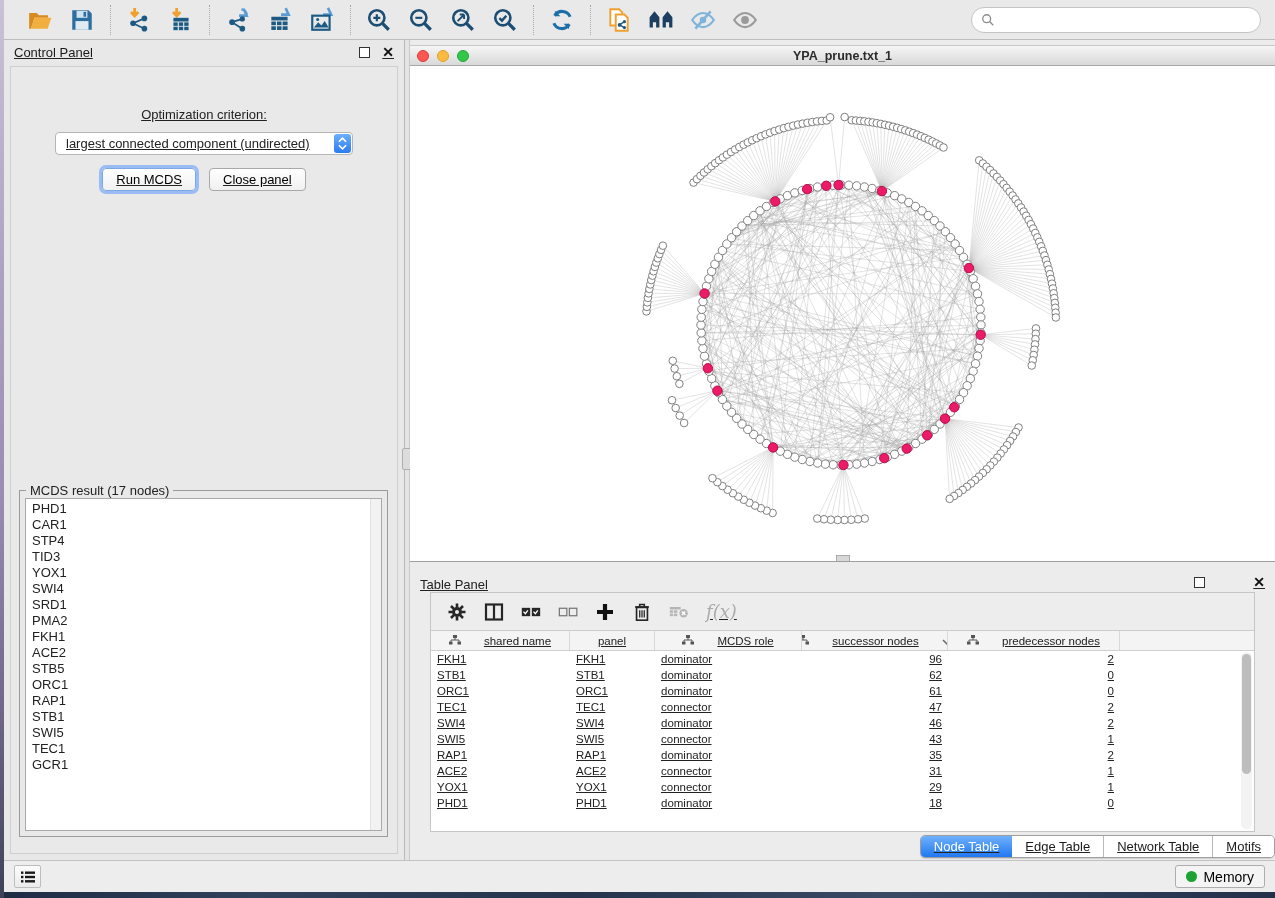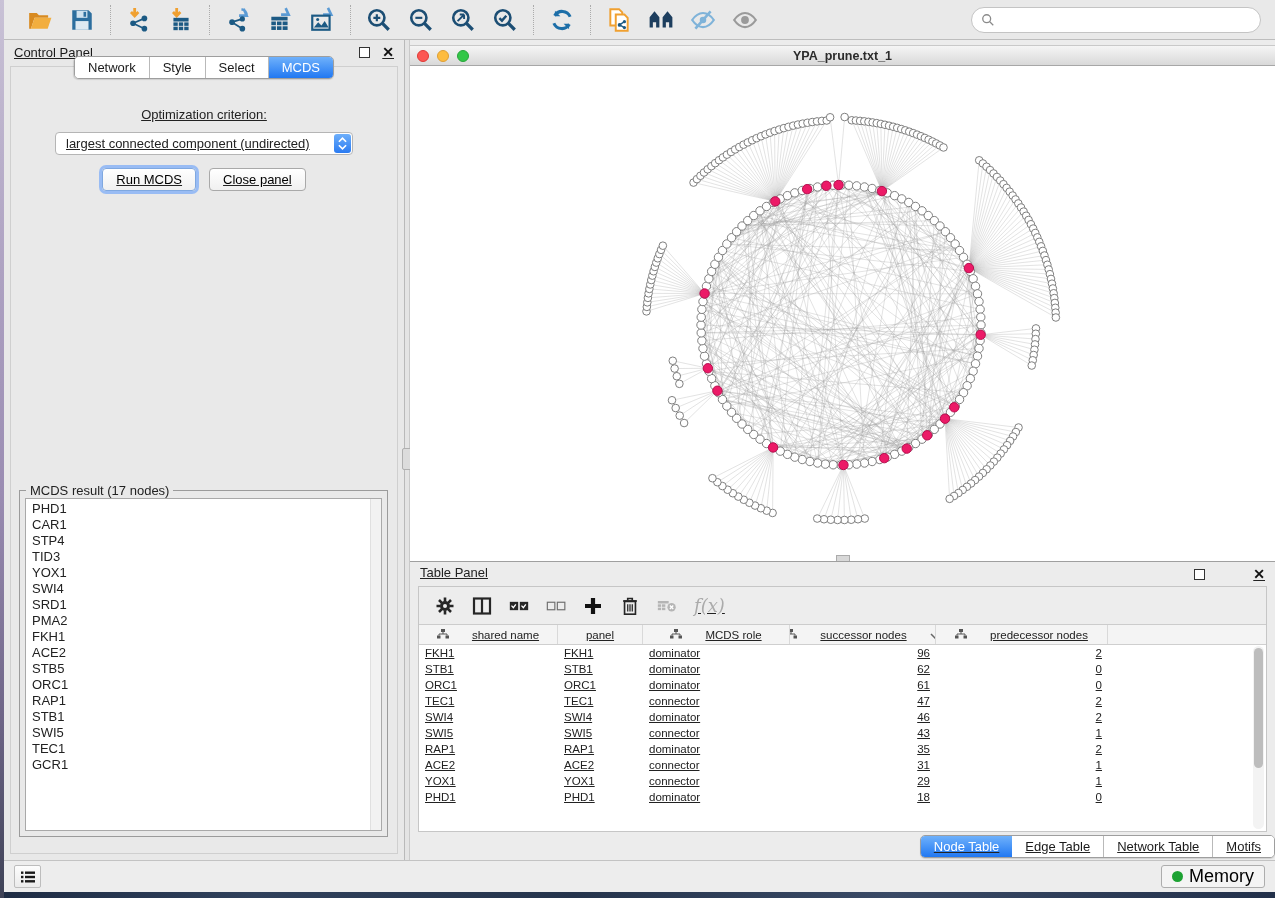--- a/index.html
+++ b/index.html
@@ -70,23 +70,23 @@
   .light { width:12px; height:12px; border-radius:50%; }
   .light.red { background:#FC5753; border:0.5px solid #DF3A36; }
   .light.yellow { background:#FDBC40; border:0.5px solid #DE9F34; }
   .light.green { background:#33C748; border:0.5px solid #27A53A; }
   .nw-title { position:absolute; left:0; right:0; text-align:center; font-size:12.5px; font-weight:bold; color:#2b2b2b; pointer-events:none; }
   .nw-canvas { flex:1; background:#fff; position:relative; overflow:hidden; }
   .h-grip { position:absolute; bottom:-1px; left:50%; transform:translateX(-50%); width:14px; height:7px; background:#D8D8D8; border:1px solid #ABABAB; border-bottom:none; }
 
   
   .table-panel { flex:1; display:flex; flex-direction:column; position:relative; background:#ECECEC; }
-  .tp-header { height:24px; display:flex; align-items:flex-end; padding:6px 10px; font-size:13px;gap:36px; }
+  .tp-header { height:24px; display:flex; align-items:flex-start; padding:15px 10px; font-size:13px;gap:36px; }
   .tp-header .ph-title { flex:1; }
-  .tp-body { flex:1; margin:0 8px; border:1px solid #C6C6C6; background:#fff; display:flex; flex-direction:column; overflow:hidden; }
+  .tp-body { flex:1; margin:0 20px; border:1px solid #C6C6C6; background:#fff; display:flex; flex-direction:column; overflow:hidden; }
   .table-toolbar { height:38px; background:#EDEDED; border-bottom:1px solid #CCCCCC; display:flex; align-items:center; gap:17px; padding:0 16px; }
   .ttool { border:none; background:transparent; display:flex; align-items:center; cursor:pointer; }
   .ttool svg { width:20px; height:20px; }
   .fx { font-family:"DejaVu Serif", serif; font-style:italic; font-size:18px; color:#ABABAB; }
 
   .grid { flex:1; position:relative; overflow:hidden; font-size:11.5px; }
   .grid-head { display:flex; height:20px; background:#F4F4F4; border-bottom:1px solid #CFCFCF; }
   .gh-cell { display:flex; align-items:center; justify-content:center; gap:23px; border-right:1px solid #D9D9D9; color:#222; overflow:hidden; white-space:nowrap; }
   .grid-row { display:flex; height:16px; align-items:center; }
   .g-cell { padding:0 6px; overflow:hidden; white-space:nowrap; }
@@ -96,21 +96,21 @@
   .grid-vscroll .thumb { position:absolute; top:2px; left:1px; width:9px; height:120px; background:#BDBDBD; border-radius:5px; }
 
   .bottom-tabs-bar { height:28px; display:flex; align-items:center; justify-content:flex-end; }
 
   
   .statusbar { position:absolute; left:4px; right:0; bottom:6px; height:32px; background:#EDEDED; border-top:1px solid #C3C3C3;
     display:flex; align-items:center; padding:0 10px; }
   .list-btn { width:27px; height:23px; background:linear-gradient(#FDFDFD,#EBEBEB); border:1px solid #BDBDBD; border-radius:2px;
     display:flex; align-items:center; justify-content:center; cursor:pointer; }
   .memory-btn { margin-left:auto; height:23px; background:#F4F4F4; border:1px solid #ADADAD; border-radius:3px;
-    display:flex; align-items:center; gap:6px; padding:0 10px; font-size:18px; cursor:pointer; font-family:"Liberation Sans",sans-serif; }
+    display:flex; align-items:center; gap:6px; padding:0 10px; font-size:14px; cursor:pointer; font-family:"Liberation Sans",sans-serif; }
   .memory-dot { width:11px; height:11px; border-radius:50%; background:#1DA233; }
 </style>
 </head>
 <body>
 
 <div class="desktop-left"></div>
 <div class="desktop-bottom"></div>
 
 <div class="toolbar">
   <div class="tgroup">
@@ -274,26 +274,20 @@
 
 <div class="main">
 
   <div class="control-panel">
     <div class="panel-header">
       <span class="ph-title">Control Panel</span>
       <span class="float-btn"></span>
       <span class="close-btn">✕</span>
     </div>
     <div class="cp-inner">
-      <div class="seg-tabs" id="cp-tabs">
-          <span class="seg-tab">Network</span>
-          <span class="seg-tab">Style</span>
-          <span class="seg-tab">Select</span>
-          <span class="seg-tab active">MCDS</span>
-        </div>
       <div class="opt-label">Optimization criterion:</div>
       <div class="dropdown">
         <span class="dd-value">largest connected component (undirected)</span>
         <span class="dd-stepper">
           <svg viewBox="0 0 10 6">
               <path d="M1 5l4-4 4 4" fill="none" stroke="#fff" stroke-width="1.8"></path>
             </svg>
           <svg viewBox="0 0 10 6">
               <path d="M1 1l4 4 4-4" fill="none" stroke="#fff" stroke-width="1.8"></path>
             </svg>

